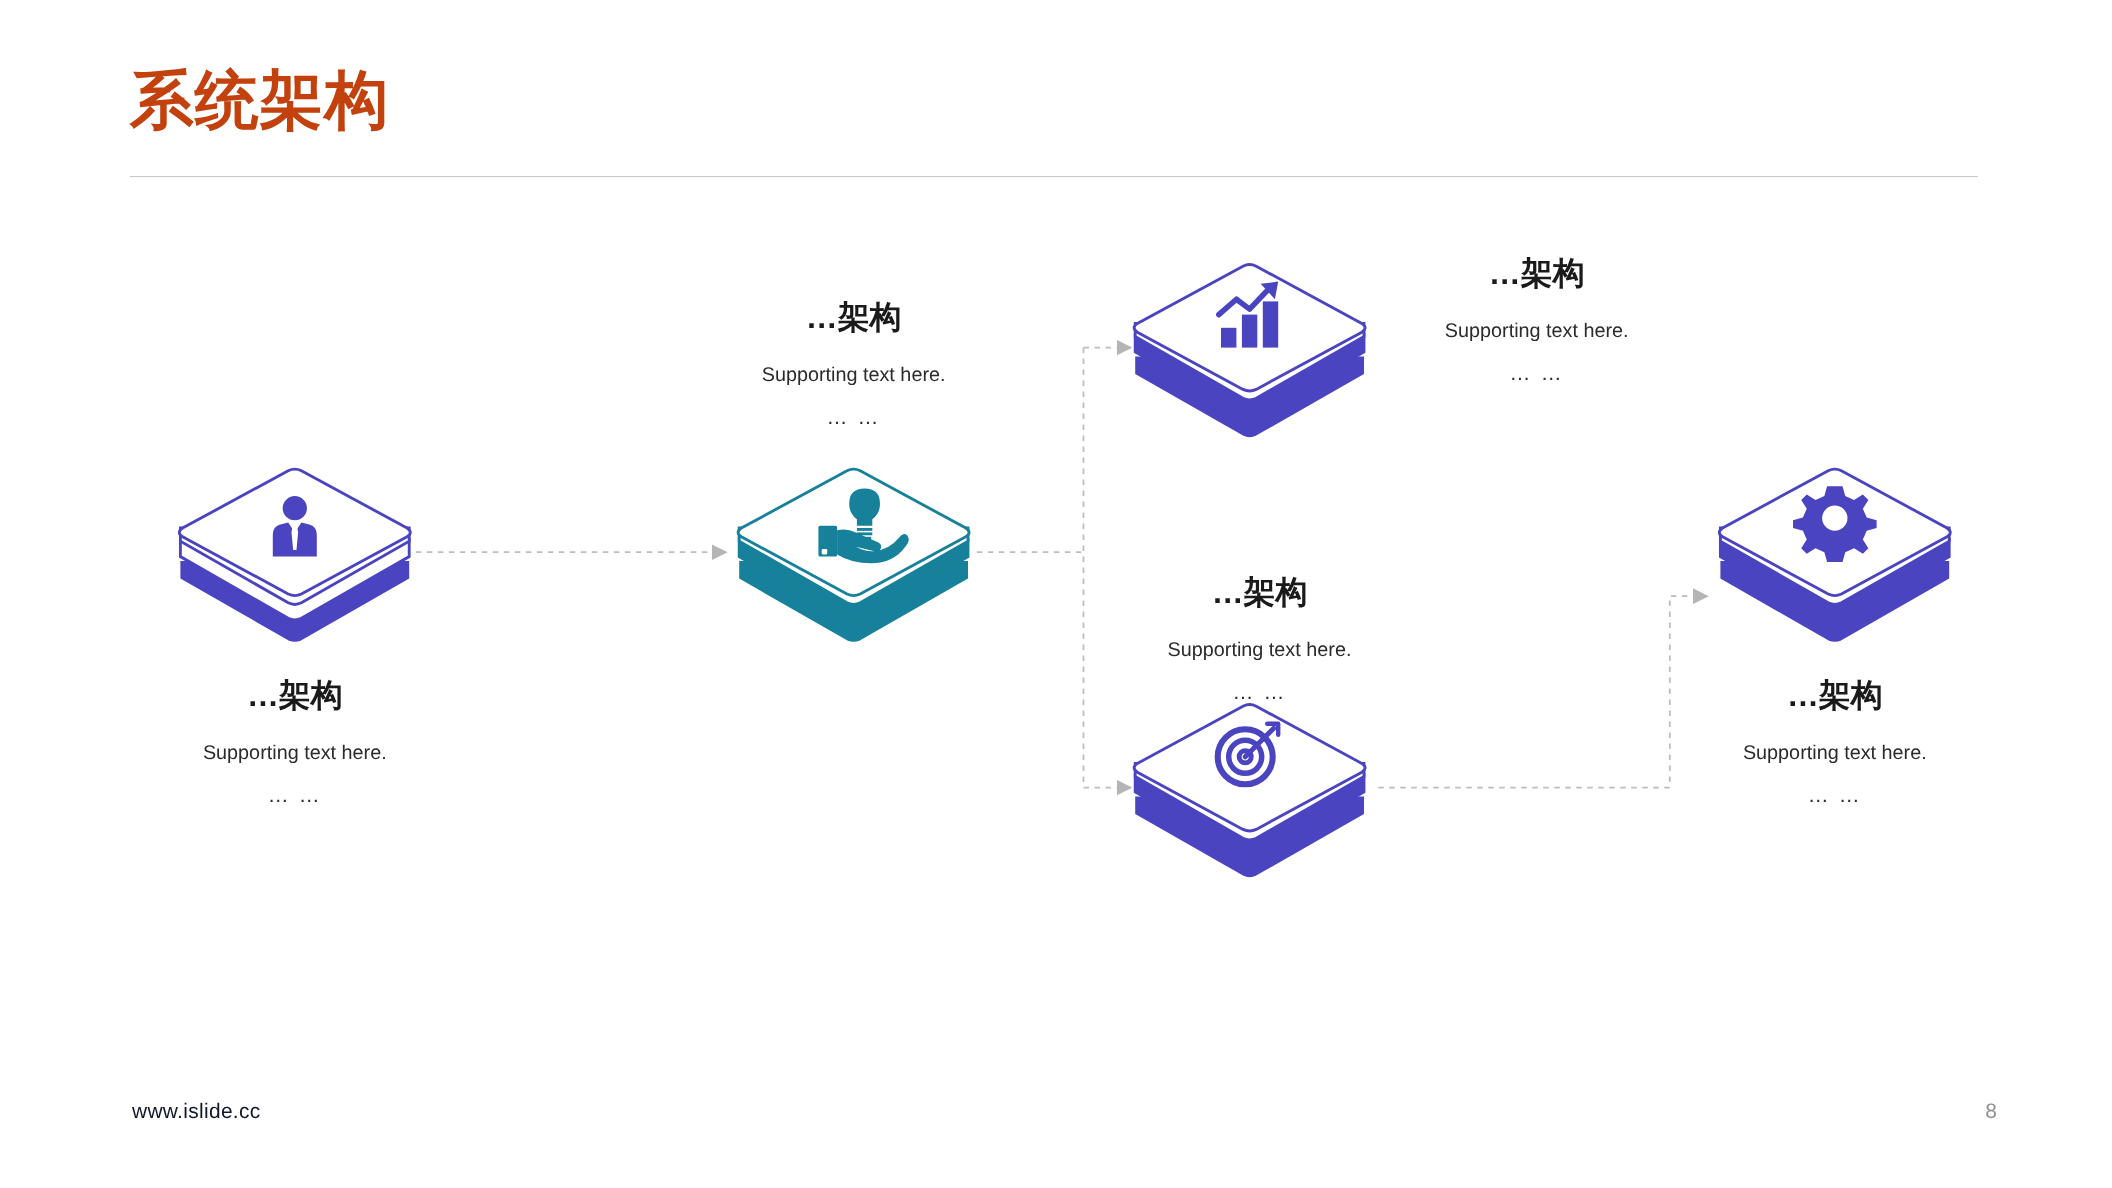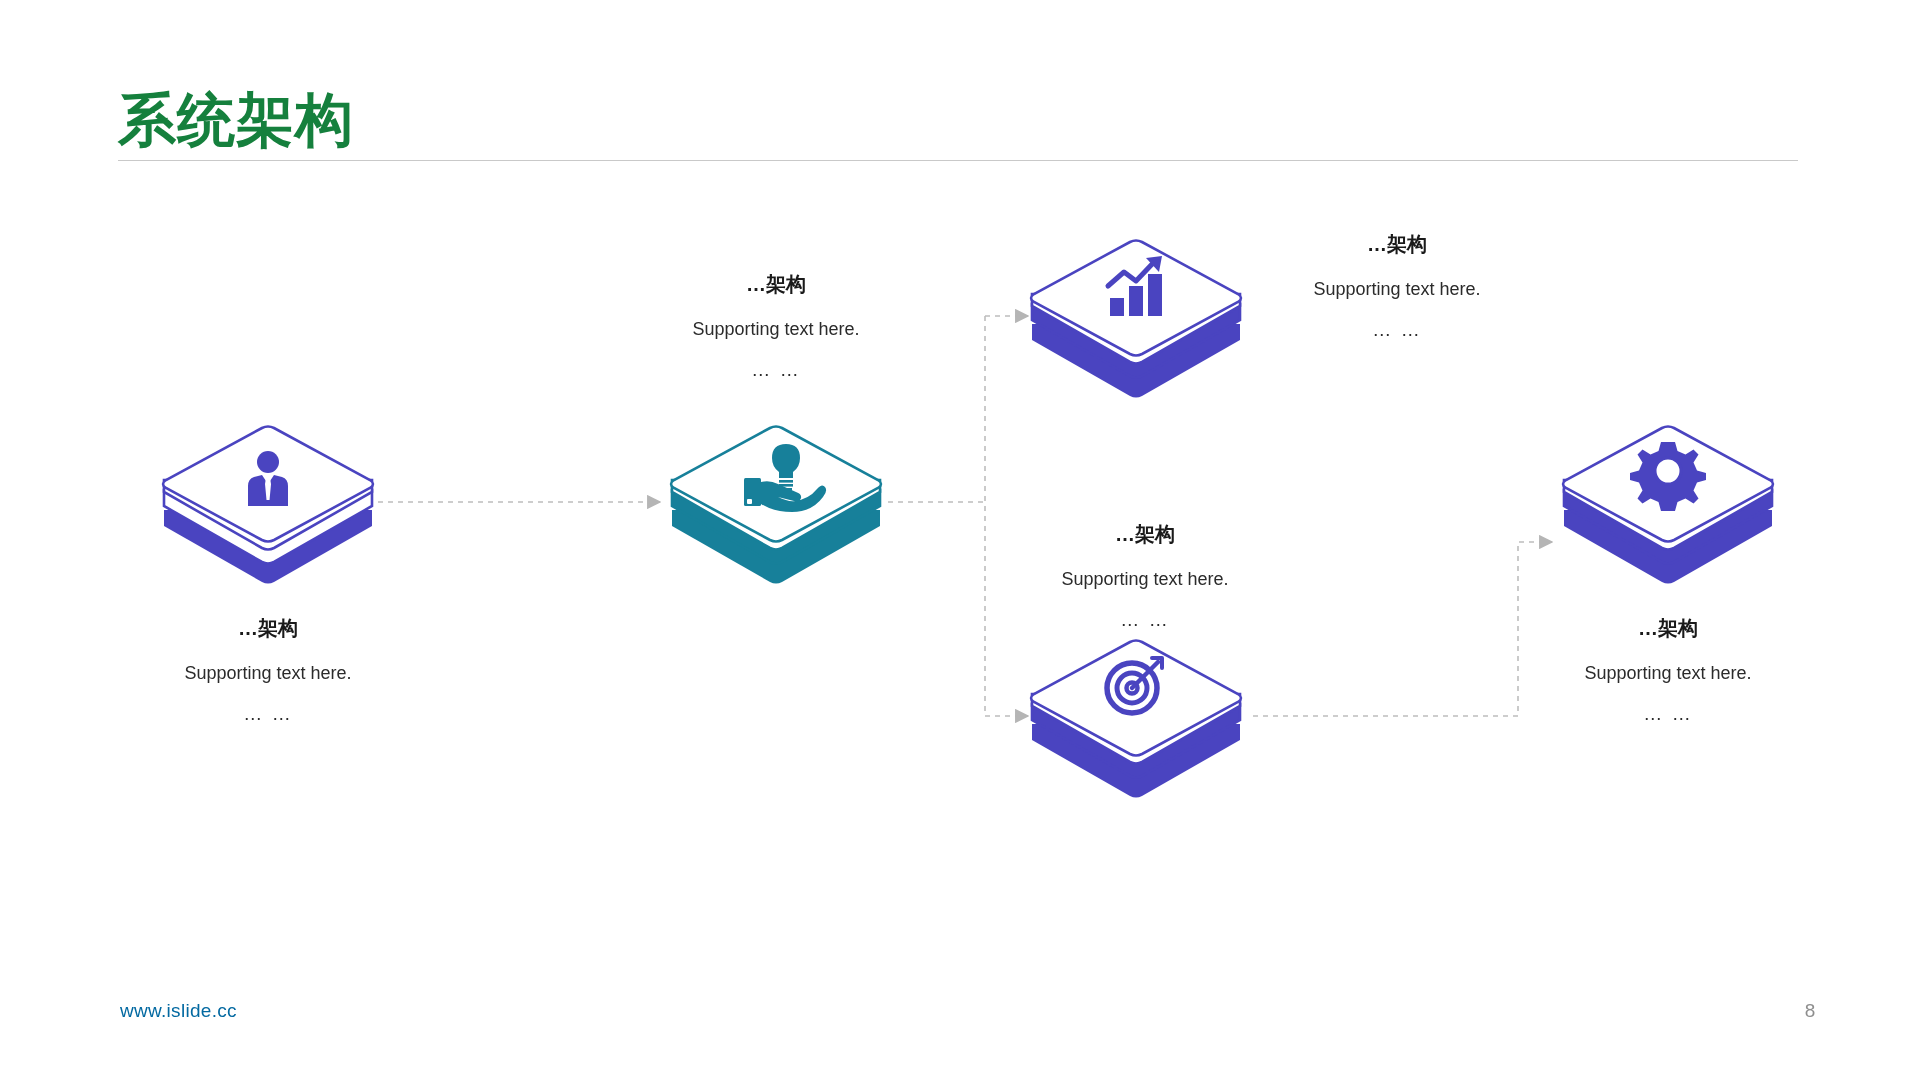--- a/index.html
+++ b/index.html
@@ -27,25 +27,24 @@
   
   #title-block {
     position: absolute;
     left: 118px;
     top: 62px;
     width: 1680px;
   }
   #page-title {
     font-size: 58px;
     font-weight: bold;
-    color: #15803d;
+    color: #c2410c;
     letter-spacing: 1px;
     line-height: 1.05;
     white-space: nowrap;
-    margin-top: 28px;
   }
   #title-rule {
     position: absolute;
     left: 0px;
     top: 98px;
     width: 1680px;
     height: 1px;
     background: #c9c9c9;
   }
 
@@ -79,21 +78,21 @@
     overflow: visible;
   }
 
   
   .caption {
     position: absolute;
     width: 330px;
     text-align: center;
   }
   .caption .cap-title {
-    font-size: 20px;
+    font-size: 29px;
     font-weight: bold;
     color: #1a1a1a;
     line-height: 1.2;
     margin-bottom: 22px;
     white-space: nowrap;
   }
   .caption .cap-body {
     font-size: 18px;
     font-weight: normal;
     color: #2b2b2b;
@@ -108,21 +107,21 @@
     line-height: 1.2;
     white-space: nowrap;
   }
 
   
   #footer-url {
     position: absolute;
     left: 120px;
     top: 1000px;
     font-size: 19px;
-    color: #0369a1;
+    color: #0f172a;
     letter-spacing: 0.3px;
   }
   #footer-page {
     position: absolute;
     left: 1790px;
     top: 1000px;
     width: 40px;
     text-align: center;
     font-size: 19px;
     color: #8e8e8e;

